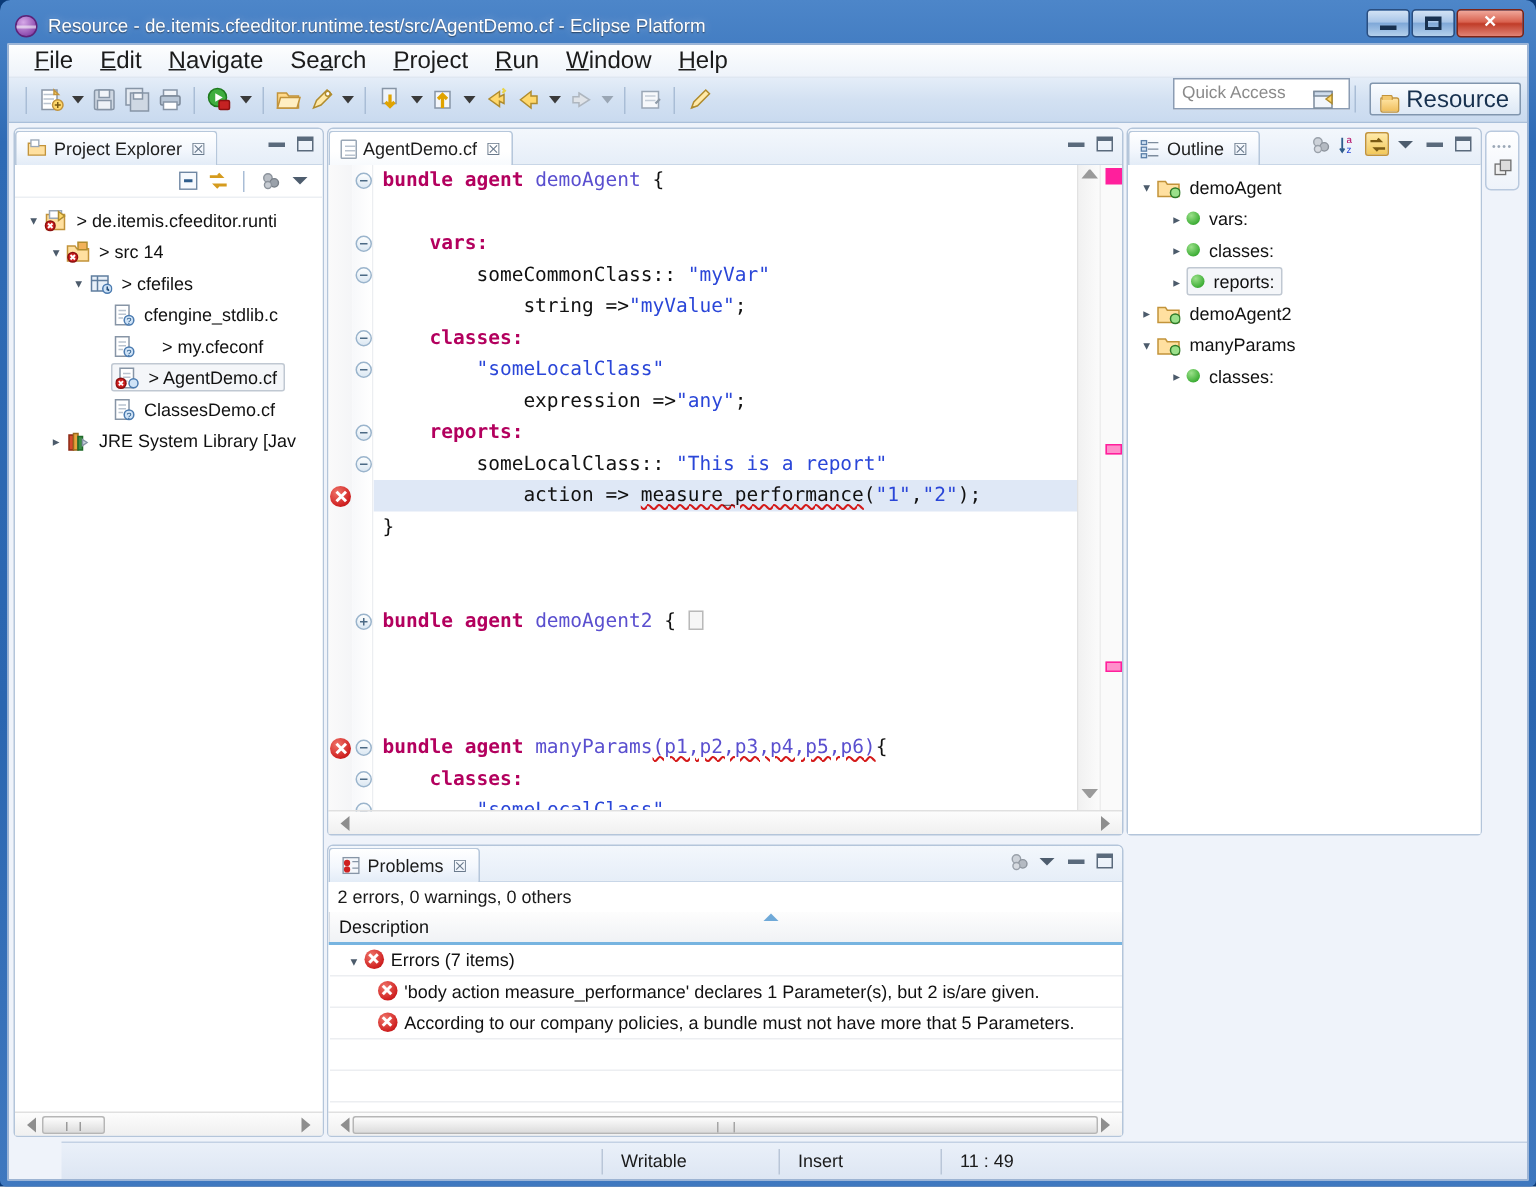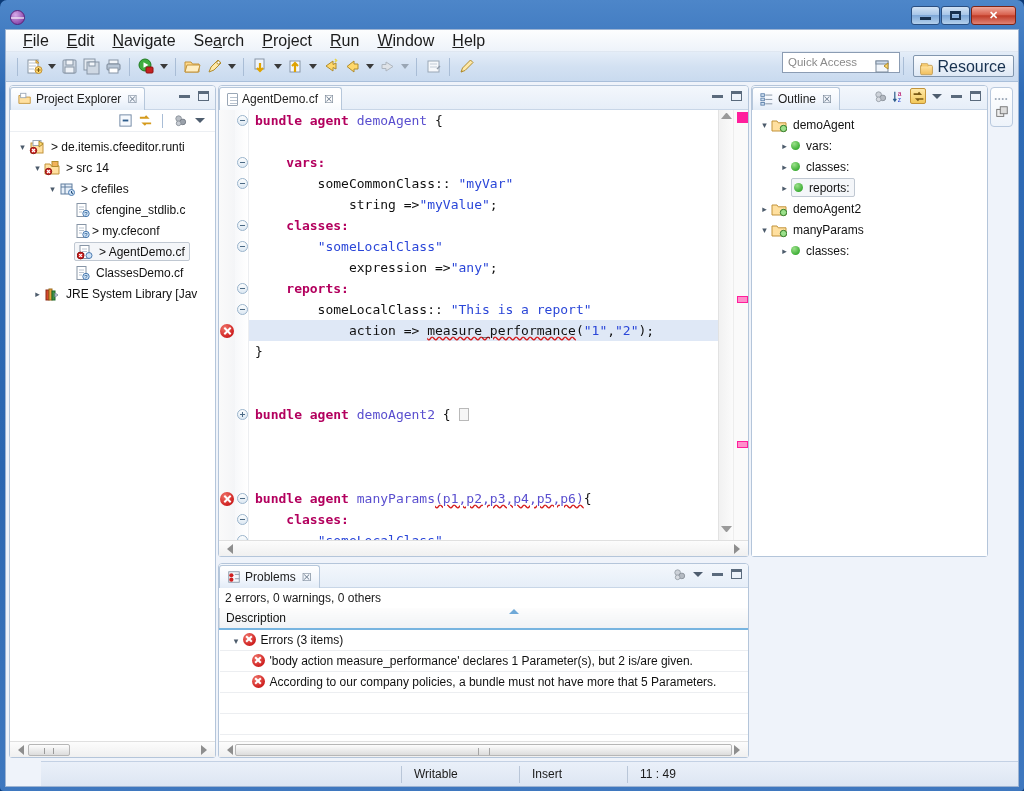--- a/index.html
+++ b/index.html
@@ -330,20 +330,21 @@
     background:#f6f6f6; vertical-align:-2px;
   }
 </style>
 </head>
 <body>
 
 <div class="window">
 
   <div class="titlebar">
     <span class="title-icon"></span>
+    <span class="title-text">Resource - de.itemis.cfeeditor.runtime.test/src/AgentDemo.cf - Eclipse Platform</span>
     <div class="wbtns">
       <div class="wbtn">
           <span class="glyph-min"></span>
         </div>
       <div class="wbtn">
           <span class="glyph-max"></span>
         </div>
       <div class="wbtn close">
           <span>✕</span>
         </div>
@@ -585,21 +586,21 @@
                       <rect x="3" y="1.5" width="9" height="13" fill="#fff" stroke="#8795a6"></rect>
                       <path d="M5 5h5M5 7.5h5M5 10h3" stroke="#b9c3cf"></path>
                       <circle cx="12" cy="11.5" r="3.2" fill="#cfe3f7" stroke="#4b7bb0"></circle>
                       <text x="12" y="14" font-size="6" text-anchor="middle" fill="#14497d" font-family="sans-serif">?</text>
                     </svg>
                     <span class="tlabel">cfengine_stdlib.c</span>
                   </span>
                 </div>
                 <div class="trow" style="padding-left: 51px;">
                   <span class="twisty"></span>
-                  <span style="display: flex; align-items: center; gap: 0;">
+                  <span style="display: flex; align-items: center; gap: 16px;">
                     <svg width="16" height="16" viewBox="0 0 16 16">
                       <rect x="3" y="1.5" width="9" height="13" fill="#fff" stroke="#8795a6"></rect>
                       <path d="M5 5h5M5 7.5h5M5 10h3" stroke="#b9c3cf"></path>
                       <circle cx="12" cy="11.5" r="3.2" fill="#cfe3f7" stroke="#4b7bb0"></circle>
                       <text x="12" y="14" font-size="6" text-anchor="middle" fill="#14497d" font-family="sans-serif">?</text>
                     </svg>
                     <span class="tlabel">&gt; my.cfeconf</span>
                   </span>
                 </div>
                 <div class="trow" style="padding-left: 51px;">
@@ -754,21 +755,21 @@
                 <tr>
                   <th class="sorted">
                     <span class="sortmark"></span>
                     <span>Description</span>
                   </th>
 
                 </tr>
               </thead>
               <tbody id="prob-rows">
                   <tr>
-                    <td style="padding-left: 10px;"><span class="twisty">▾</span><span class="err-dot"></span><span>Errors (3 items)</span></td>
+                    <td style="padding-left: 10px;"><span class="twisty">▾</span><span class="err-dot"></span><span>Errors (7 items)</span></td>
                   </tr>
                   <tr>
                     <td style="padding-left: 32px;"><span class="err-dot"></span><span>'body action measure_performance' declares 1 Parameter(s), but 2 is/are given.</span></td>
                   </tr>
                   <tr>
                     <td style="padding-left: 32px;"><span class="err-dot"></span><span>According to our company policies, a bundle must not have more that 5 Parameters.</span></td>
                   </tr>
                   <tr>
                     <td class="empty"></td>
                   </tr>

